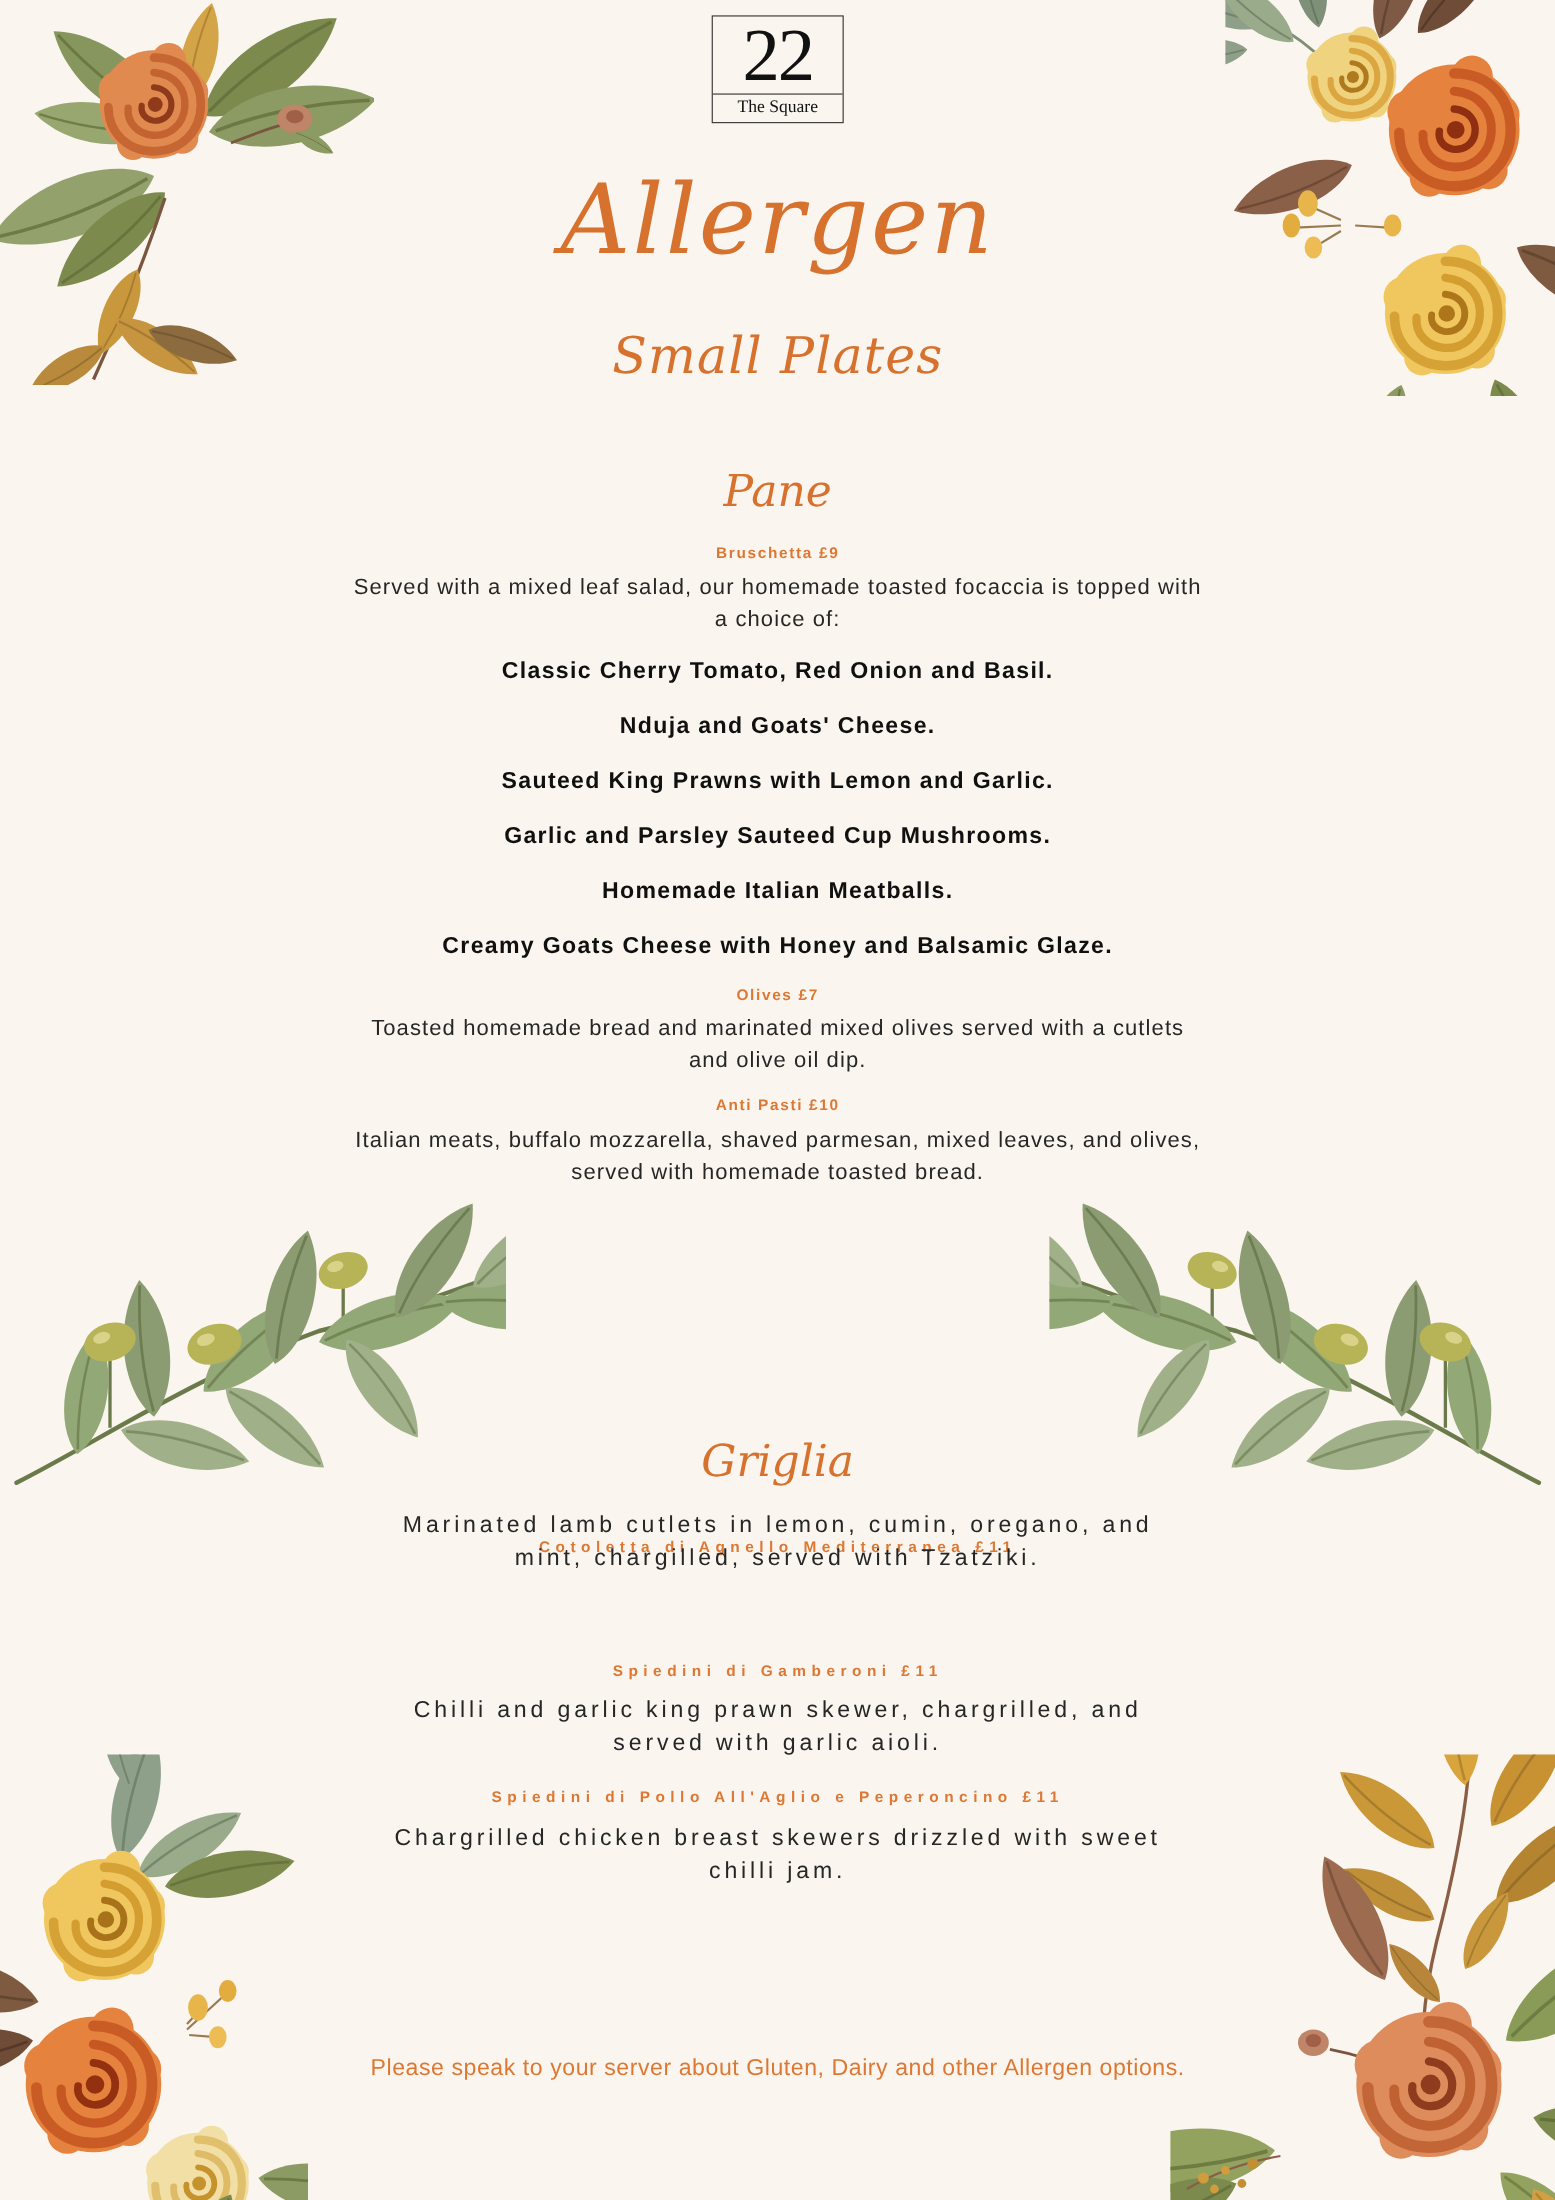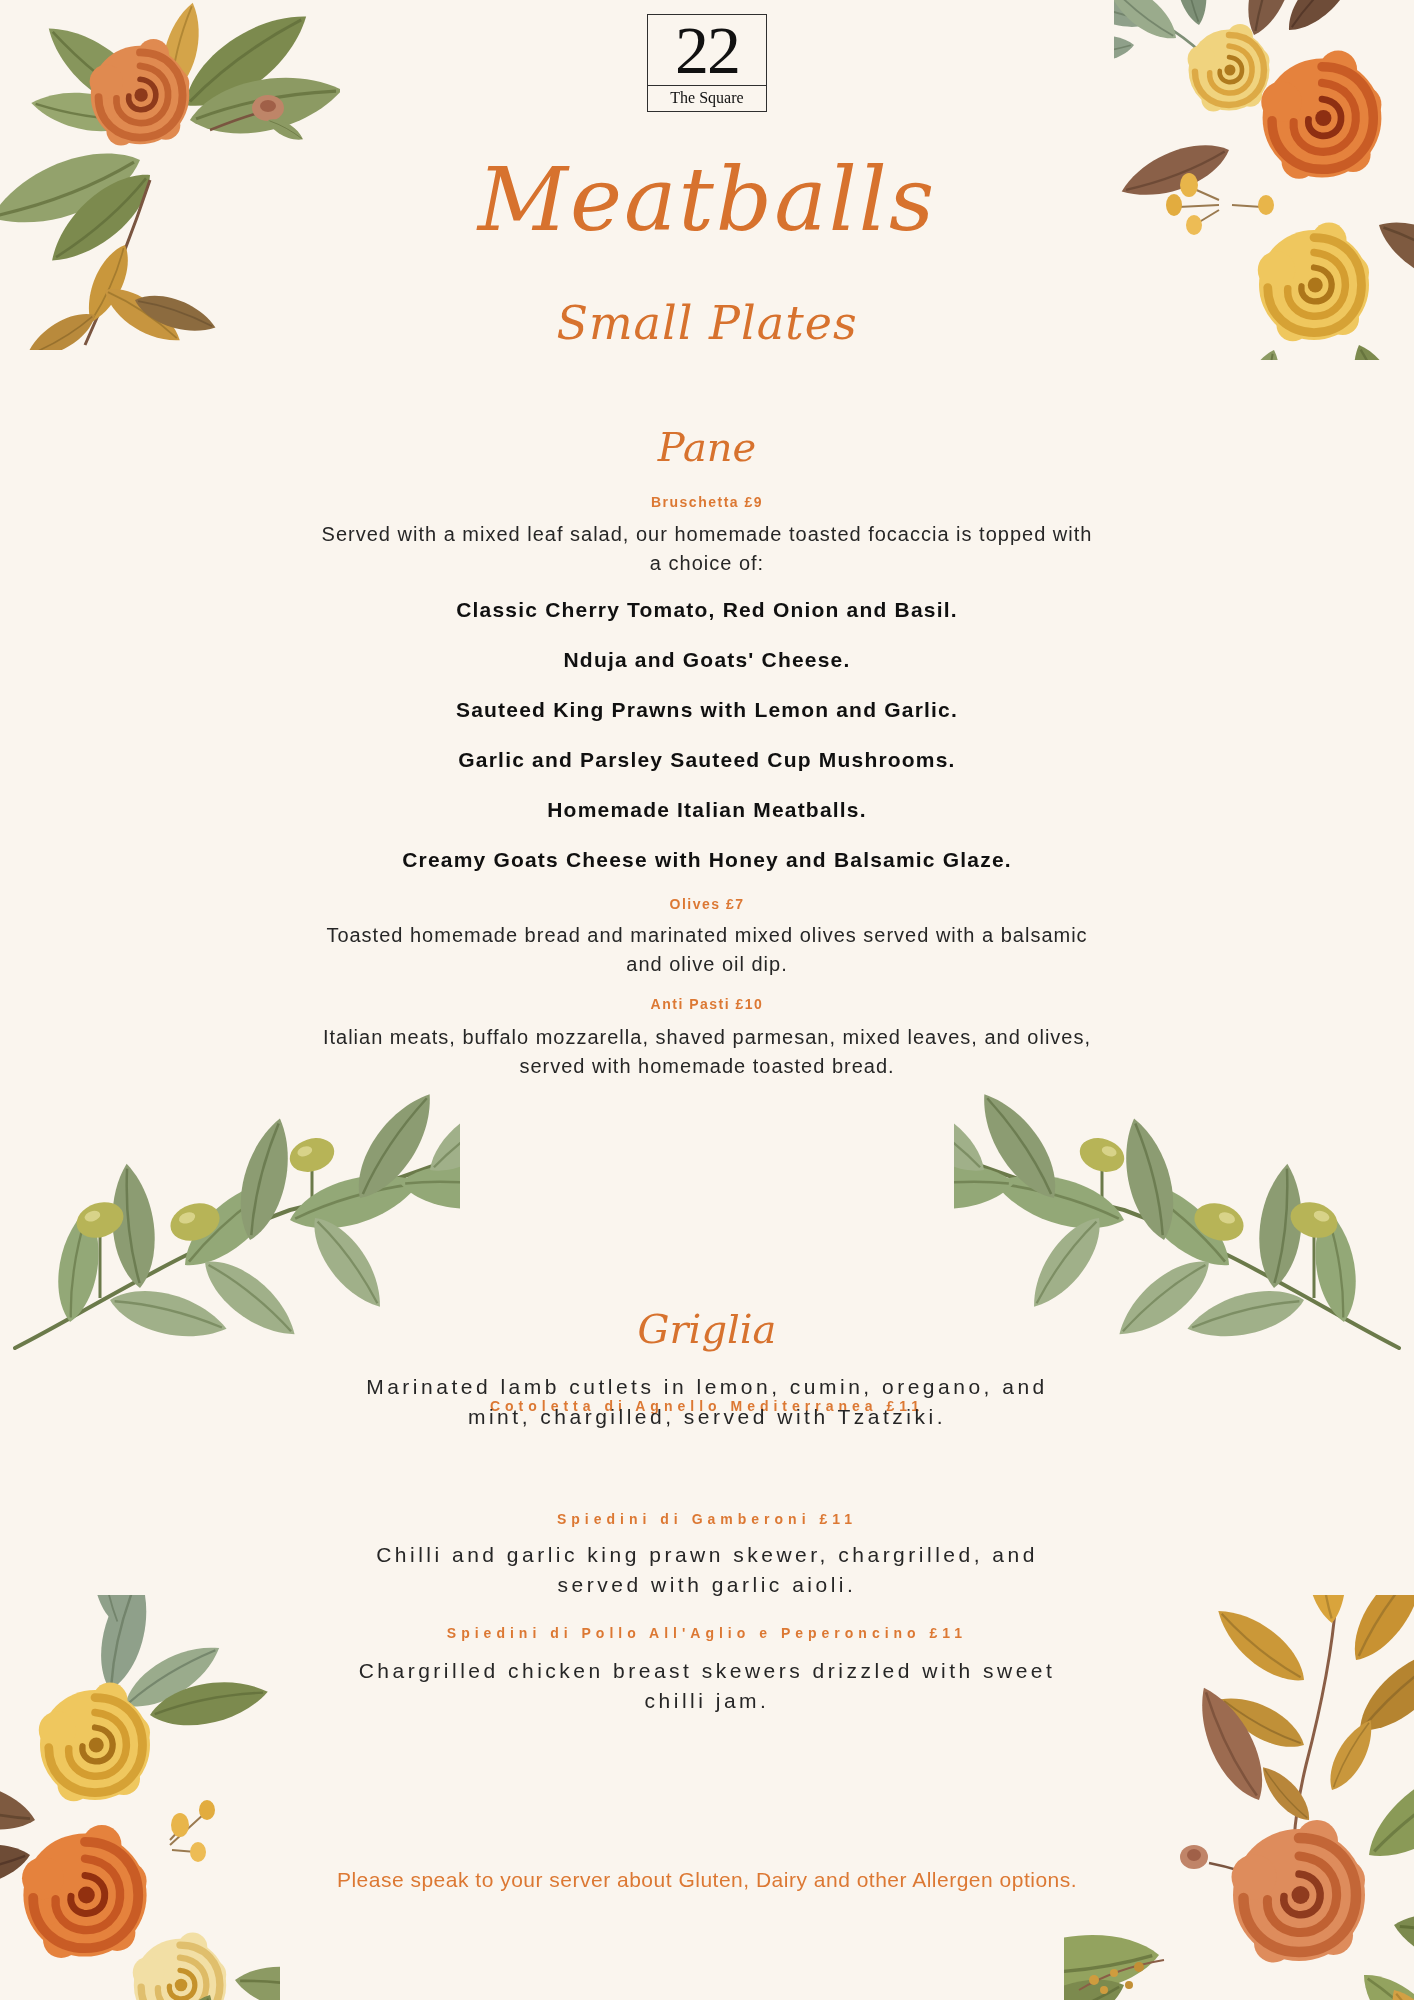--- a/index.html
+++ b/index.html
@@ -178,40 +178,40 @@
       <circle cx="40" cy="395" r="4" fill="#CF9C3E"></circle>
     <circle cx="65" cy="390" r="4" fill="#C28F35"></circle>
     <use href="#sym-rose" style="--rose-outer:#DE8C5C;--rose-mid:#BC5C2E;--rose-deep:#8F3B1E" transform="translate(235,300) scale(1.5) translate(-50,-50)"></use>
   </svg>
 
   <div class="logo">
     <div class="logo-number">22</div>
     <div class="logo-name">The Square</div>
   </div>
 
-  <div class="txt script title">Meatballs</div>
+  <div class="txt script title">Allergen</div>
   <div class="txt script subtitle">Small Plates</div>
 
   <div class="txt script heading-pane">Pane</div>
 
   <div class="txt item-title" style="top:494px">Bruschetta £9</div>
   <div class="txt item-desc" style="top:520px">Served with a mixed leaf salad, our homemade toasted focaccia is topped with
 a choice of:</div>
 
   <div class="txt choices" style="top:598px">
     <div class="choice">Classic Cherry Tomato, Red Onion and Basil.</div>
     <div class="choice">Nduja and Goats' Cheese.</div>
     <div class="choice">Sauteed King Prawns with Lemon and Garlic.</div>
     <div class="choice">Garlic and Parsley Sauteed Cup Mushrooms.</div>
     <div class="choice">Homemade Italian Meatballs.</div>
     <div class="choice">Creamy Goats Cheese with Honey and Balsamic Glaze.</div>
   </div>
 
   <div class="txt item-title" style="top:896px">Olives £7</div>
-  <div class="txt item-desc" style="top:921px">Toasted homemade bread and marinated mixed olives served with a balsamic
+  <div class="txt item-desc" style="top:921px">Toasted homemade bread and marinated mixed olives served with a cutlets
 and olive oil dip.</div>
 
   <div class="txt item-title" style="top:996px">Anti Pasti £10</div>
   <div class="txt item-desc" style="top:1023px">Italian meats, buffalo mozzarella, shaved parmesan, mixed leaves, and olives,
 served with homemade toasted bread.</div>
 
   <div class="txt script heading-griglia">Griglia</div>
 
   <div class="griglia">
     <div class="txt item-title" style="top:1398px">Cotoletta di Agnello Mediterranea £11</div>

